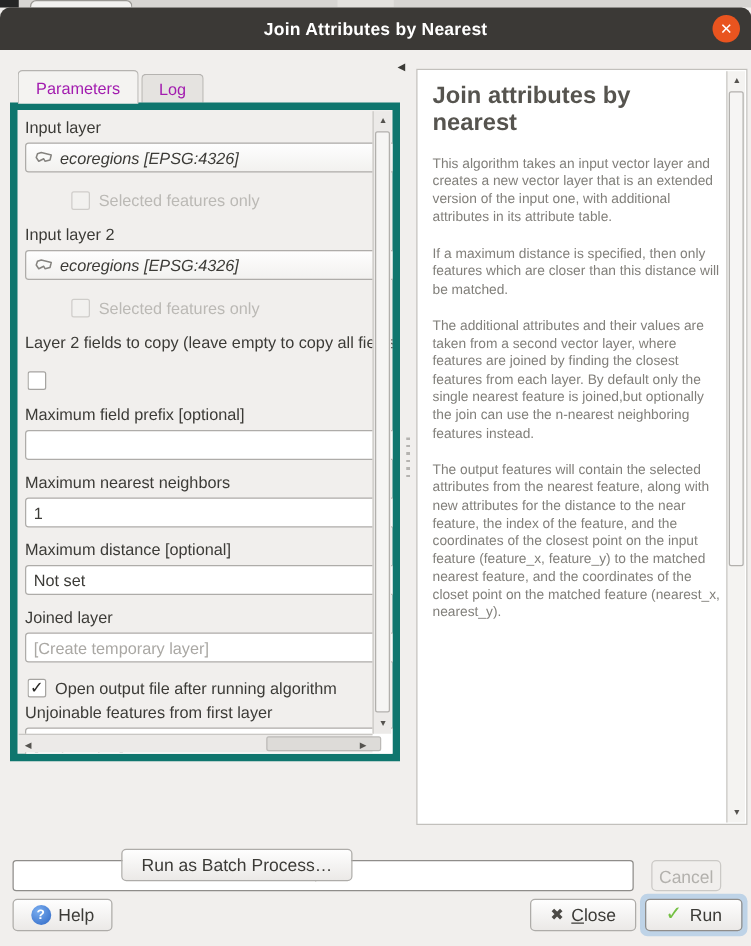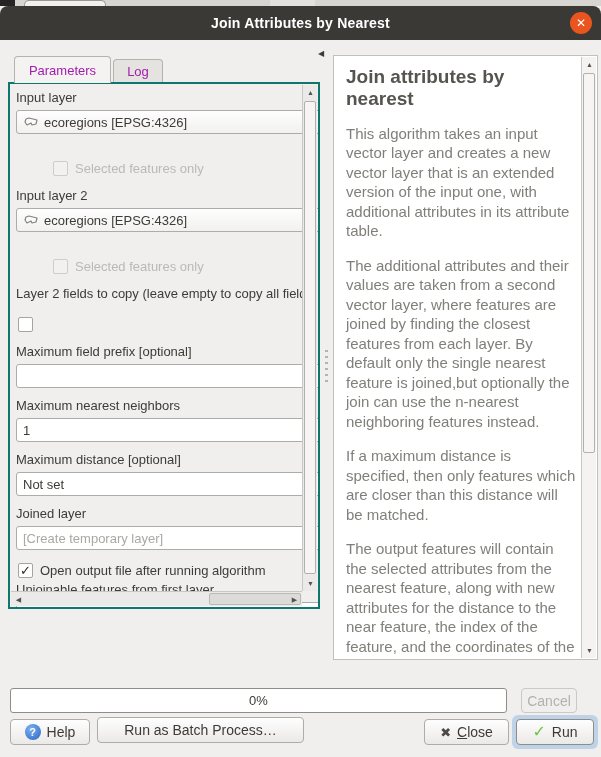--- a/index.html
+++ b/index.html
@@ -35,36 +35,36 @@
     position:absolute; display:flex; align-items:center; justify-content:center;
     font-size:13px; color:#a21caf; border:1px solid #b5b3b0; border-bottom:none;
     border-radius:4px 4px 0 0; cursor:pointer;
   }
   .tab-params { left:14px; top:56px; width:97px; height:27px; background:#f4f3f1; z-index:3; }
   .tab-log    { left:113px; top:59px; width:50px; height:24px; background:#e5e3e0; z-index:1; }
 
   
   .scrollarea {
     position:absolute; left:8px; top:82px; width:312px; height:527px;
-    border:2px solid #0f766e; background:#f1efed; overflow:hidden; z-index:2;
+    border:6px solid #0f766e; background:#f1efed; overflow:hidden; z-index:2;
   }
   .scrollcontent { position:absolute; left:2px; top:0; width:420px; height:561px; overflow:hidden; }
   .row-label { margin:8px 4px 0 4px; font-size:13px; color:#3c3b37; height:20px; line-height:20px; white-space:nowrap; overflow:hidden; }
   .row-label.first { margin-top:4px; }
   .field, .combo {
     margin:2px 4px 0 4px; width:402px; height:24px;
     border:1px solid #aeaca9; border-radius:3px; background:#fff;
     display:flex; align-items:center; padding:0 6px; gap:5px;
     font-size:13px; color:#3c3b37; white-space:nowrap; overflow:hidden;
   }
-  .combo { background:linear-gradient(#fefefe,#f2f1ef); cursor:pointer; }
+  .combo { background:linear-gradient(#fefefe,#f2f1ef); cursor:pointer;font-style:italic; }
   .field.placeholder { color:#aaa8a4; }
   .field.disabled { background:#f2f1ef; border-color:#c9c7c4; color:#b4b2ae; }
   .cbrow { margin:10px 4px 0 6px; height:20px; display:flex; align-items:center; gap:7px; white-space:nowrap; overflow:hidden; cursor:pointer; }
-  .cbrow.tight { margin-top:24px;padding-left:35px; }
+  .cbrow.tight { margin-top:12px;padding-left:35px; }
   .cb {
     width:15px; height:15px; flex:0 0 15px; border:1px solid #a6a4a1; border-radius:2px;
     background:#fff; display:flex; align-items:center; justify-content:center;
     font-size:13px; font-weight:bold; color:#2b2a27;
   }
   .cbrow .lbl { font-size:13px; color:#3c3b37; }
   .cbrow.disabled { cursor:default; }
   .cbrow.disabled .cb { border-color:#cfcdca; background:#f2f1ef; color:transparent; }
   .cbrow.disabled .lbl { color:#bbb9b5; }
   .cbrow.faded { opacity:.45; }
@@ -93,41 +93,41 @@
   .splitter .dots { position:absolute; left:3px; top:268px; width:3px; height:34px;
     background:repeating-linear-gradient(#b5b3b0 0 2px, transparent 2px 6px); }
 
   
   .helppanel {
     position:absolute; left:333px; top:55px; width:265px; height:605px;
     background:#ffffff; border:1px solid #c2c0bc; overflow:hidden;
   }
   .helpcontent { position:absolute; left:0; top:0; right:16px; bottom:0; padding:8px 4px 0 12px; overflow:hidden; }
   .help-title { font-size:19px; font-weight:bold; color:#56544f; line-height:1.18; margin:2px 0 13px 0; }
-  .helpcontent p { font-size:15px; color:#817f7a; line-height:1.3; margin:0 0 15px 0; }
+  .helpcontent p { font-size:11px; color:#817f7a; line-height:1.3; margin:0 0 15px 0; }
   .helppanel .vsb { bottom:1px; background:#f4f3f1; }
 
   
   .progress {
     position:absolute; left:10px; top:688px; width:497px; height:25px;
     background:#fff; border:1px solid #8f8d8a; border-radius:3px;
     display:flex; align-items:center; justify-content:center;
     font-size:13px; color:#3c3b37;
   }
   .btn {
     position:absolute; display:flex; align-items:center; justify-content:center; gap:6px;
     background:linear-gradient(#fefefe,#ebe9e7); border:1px solid #aeaca9; border-radius:4px;
     font-size:14px; color:#3c3b37; cursor:pointer; height:26px;
   }
   .btn-cancel {
     left:521px; top:688px; width:56px; height:25px;
     background:#f1efed; border:1px solid #cbc9c6; color:#b3b1ad; cursor:default;
   }
   .btn-help  { left:10px;  top:719px; width:80px; }
-  .btn-batch { left:97px;  top:717px; width:207px; }
+  .btn-batch { left:97px;  top:679px; width:185px; }
   .btn-close { left:424px; top:719px; width:85px; }
   .run-halo  { position:absolute; left:512px; top:715px; width:86px; height:34px; background:#bed3e7; border-radius:6px; }
   .btn-run   { left:516px; top:719px; width:78px; border-color:#8f8d8a; }
   .help-icon {
     width:16px; height:16px; flex:0 0 16px; border-radius:50%;
     background:radial-gradient(circle at 35% 30%, #7aaef0, #2d66c4);
     color:#fff; font-size:11px; font-weight:bold;
     display:flex; align-items:center; justify-content:center;
   }
   .cross-icon { font-size:13px; color:#4c4a46; font-weight:bold; }
@@ -242,22 +242,22 @@
 
 <span class="collapse-arrow">◀</span>
 <div class="splitter">
   <div class="dots"></div>
 </div>
 
 <div class="helppanel">
   <div class="helpcontent">
     <div class="help-title">Join attributes by nearest</div>
     <p>This algorithm takes an input vector layer and creates a new vector layer that is an extended version of the input one, with additional attributes in its attribute table.</p>
+    <p>If a maximum distance is specified, then only features which are closer than this distance will be matched.</p>
     <p>The additional attributes and their values are taken from a second vector layer, where features are joined by finding the closest features from each layer. By default only the single nearest feature is joined,but optionally the join can use the n-nearest neighboring features instead.</p>
-    <p>If a maximum distance is specified, then only features which are closer than this distance will be matched.</p>
     <p>The output features will contain the selected attributes from the nearest feature, along with new attributes for the distance to the near feature, the index of the feature, and the coordinates of the closest point on the input feature (feature_x, feature_y) to the matched nearest feature, and the coordinates of the closet point on the matched feature (nearest_x, nearest_y).</p>
   </div>
   <div class="vsb">
     <span class="arr up">▲</span>
     <div class="thumb" style="top:16px; height:380px;"></div>
     <span class="arr down">▼</span>
   </div>
 </div>
 
 <div class="progress">

